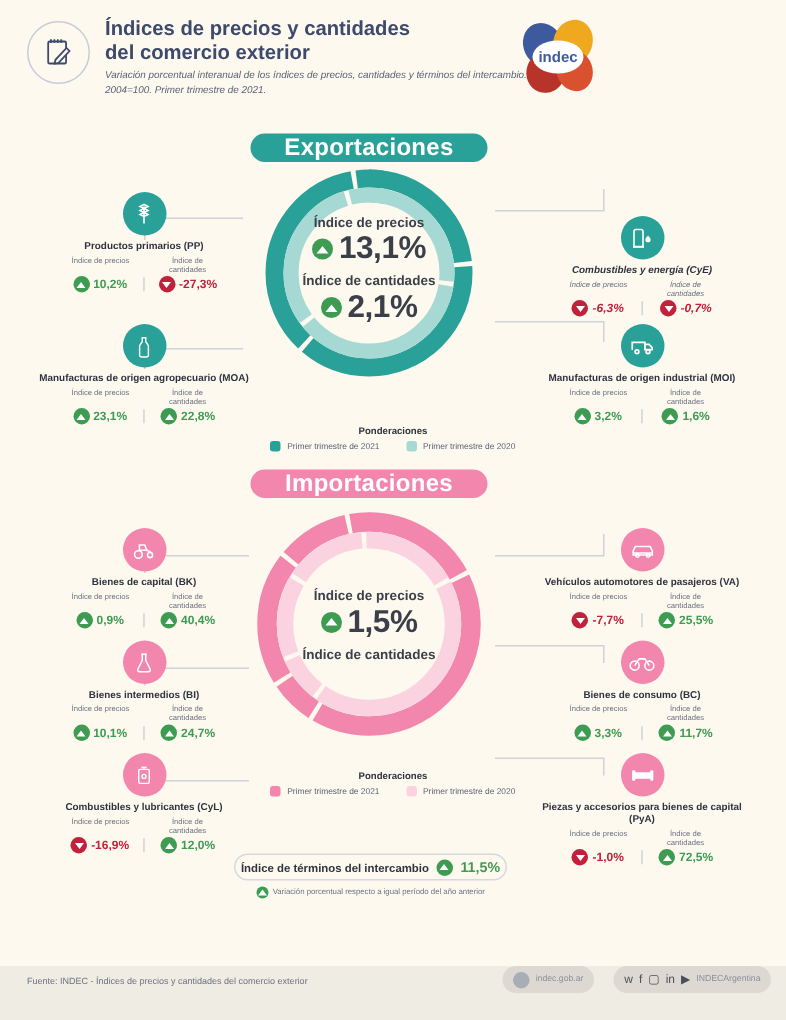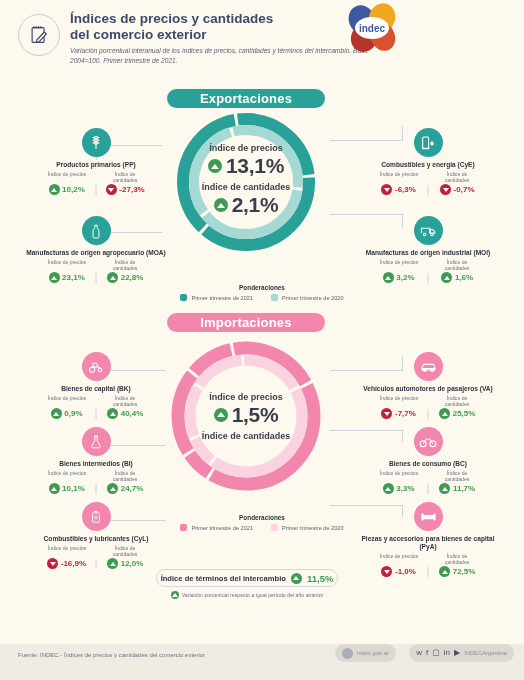--- a/index.html
+++ b/index.html
@@ -21,27 +21,27 @@
     display:flex; align-items:center; justify-content:center;
   }
   .hdr-title {
     position:absolute; left:70px; top:11px; width:300px;
     font-size:13.5px; font-weight:bold; line-height:1.22; color:#3d4a6b;
   }
   .hdr-sub {
     position:absolute; left:70px; top:46px; width:310px;
     font-size:6.6px; font-style:italic; line-height:1.45; color:#5a6274;
   }
-  .logo { position:absolute; right:18px; top:0; width:62px; height:56px; }
+  .logo { position:absolute; right:18px; top:10px; width:62px; height:56px; }
 
   
   .pill {
     position:absolute; height:19px; border-radius:10px;
     display:flex; align-items:center; justify-content:center;
-    color:#fff; font-size:13px; font-weight:bold; letter-spacing:.2px;
+    color:#fff; font-size:16px; font-weight:bold; letter-spacing:.2px;
   }
   .pill-exp { left:167px; top:89px; width:158px; background:#2aa198; }
   .pill-imp { left:167px; top:313px; width:158px; background:#f286ad; }
 
   
   .donut { position:absolute; }
   .donut-center {
     position:absolute; inset:0; display:flex; flex-direction:column;
     align-items:center; justify-content:center; text-align:center;
   }
@@ -260,21 +260,21 @@
         <span class="co-num pos">23,1%</span>
       </span>
       <span class="co-sep">|</span>
       <span class="co-item">
         <span class="arrow-up"></span>
         <span class="co-num pos">22,8%</span>
       </span>
     </div>
   </div>
 
-  <div class="callout" style="left:352px;top:128px;">
+  <div class="callout" style="left:352px;top:144px;font-style:italic;">
     <div class="co-icon exp">
       <svg width="16" height="16" viewBox="0 0 24 24" stroke="#fff" stroke-width="1.6" fill="none">
         <path d="M4 20V5a2 2 0 0 1 2-2h5a2 2 0 0 1 2 2v15z"></path>
         <line x1="3" y1="20.5" x2="14" y2="20.5"></line>
         <path d="M18 9c1.6 1.8 2.6 3 2.6 4.2a2.6 2.6 0 1 1-5.2 0c0-1.2 1-2.4 2.6-4.2z" fill="#fff" stroke="none"></path>
       </svg>
     </div>
     <div class="co-name">Combustibles y energía (CyE)</div>
     <div class="co-sublabels">
       <span>Índice de precios</span>

